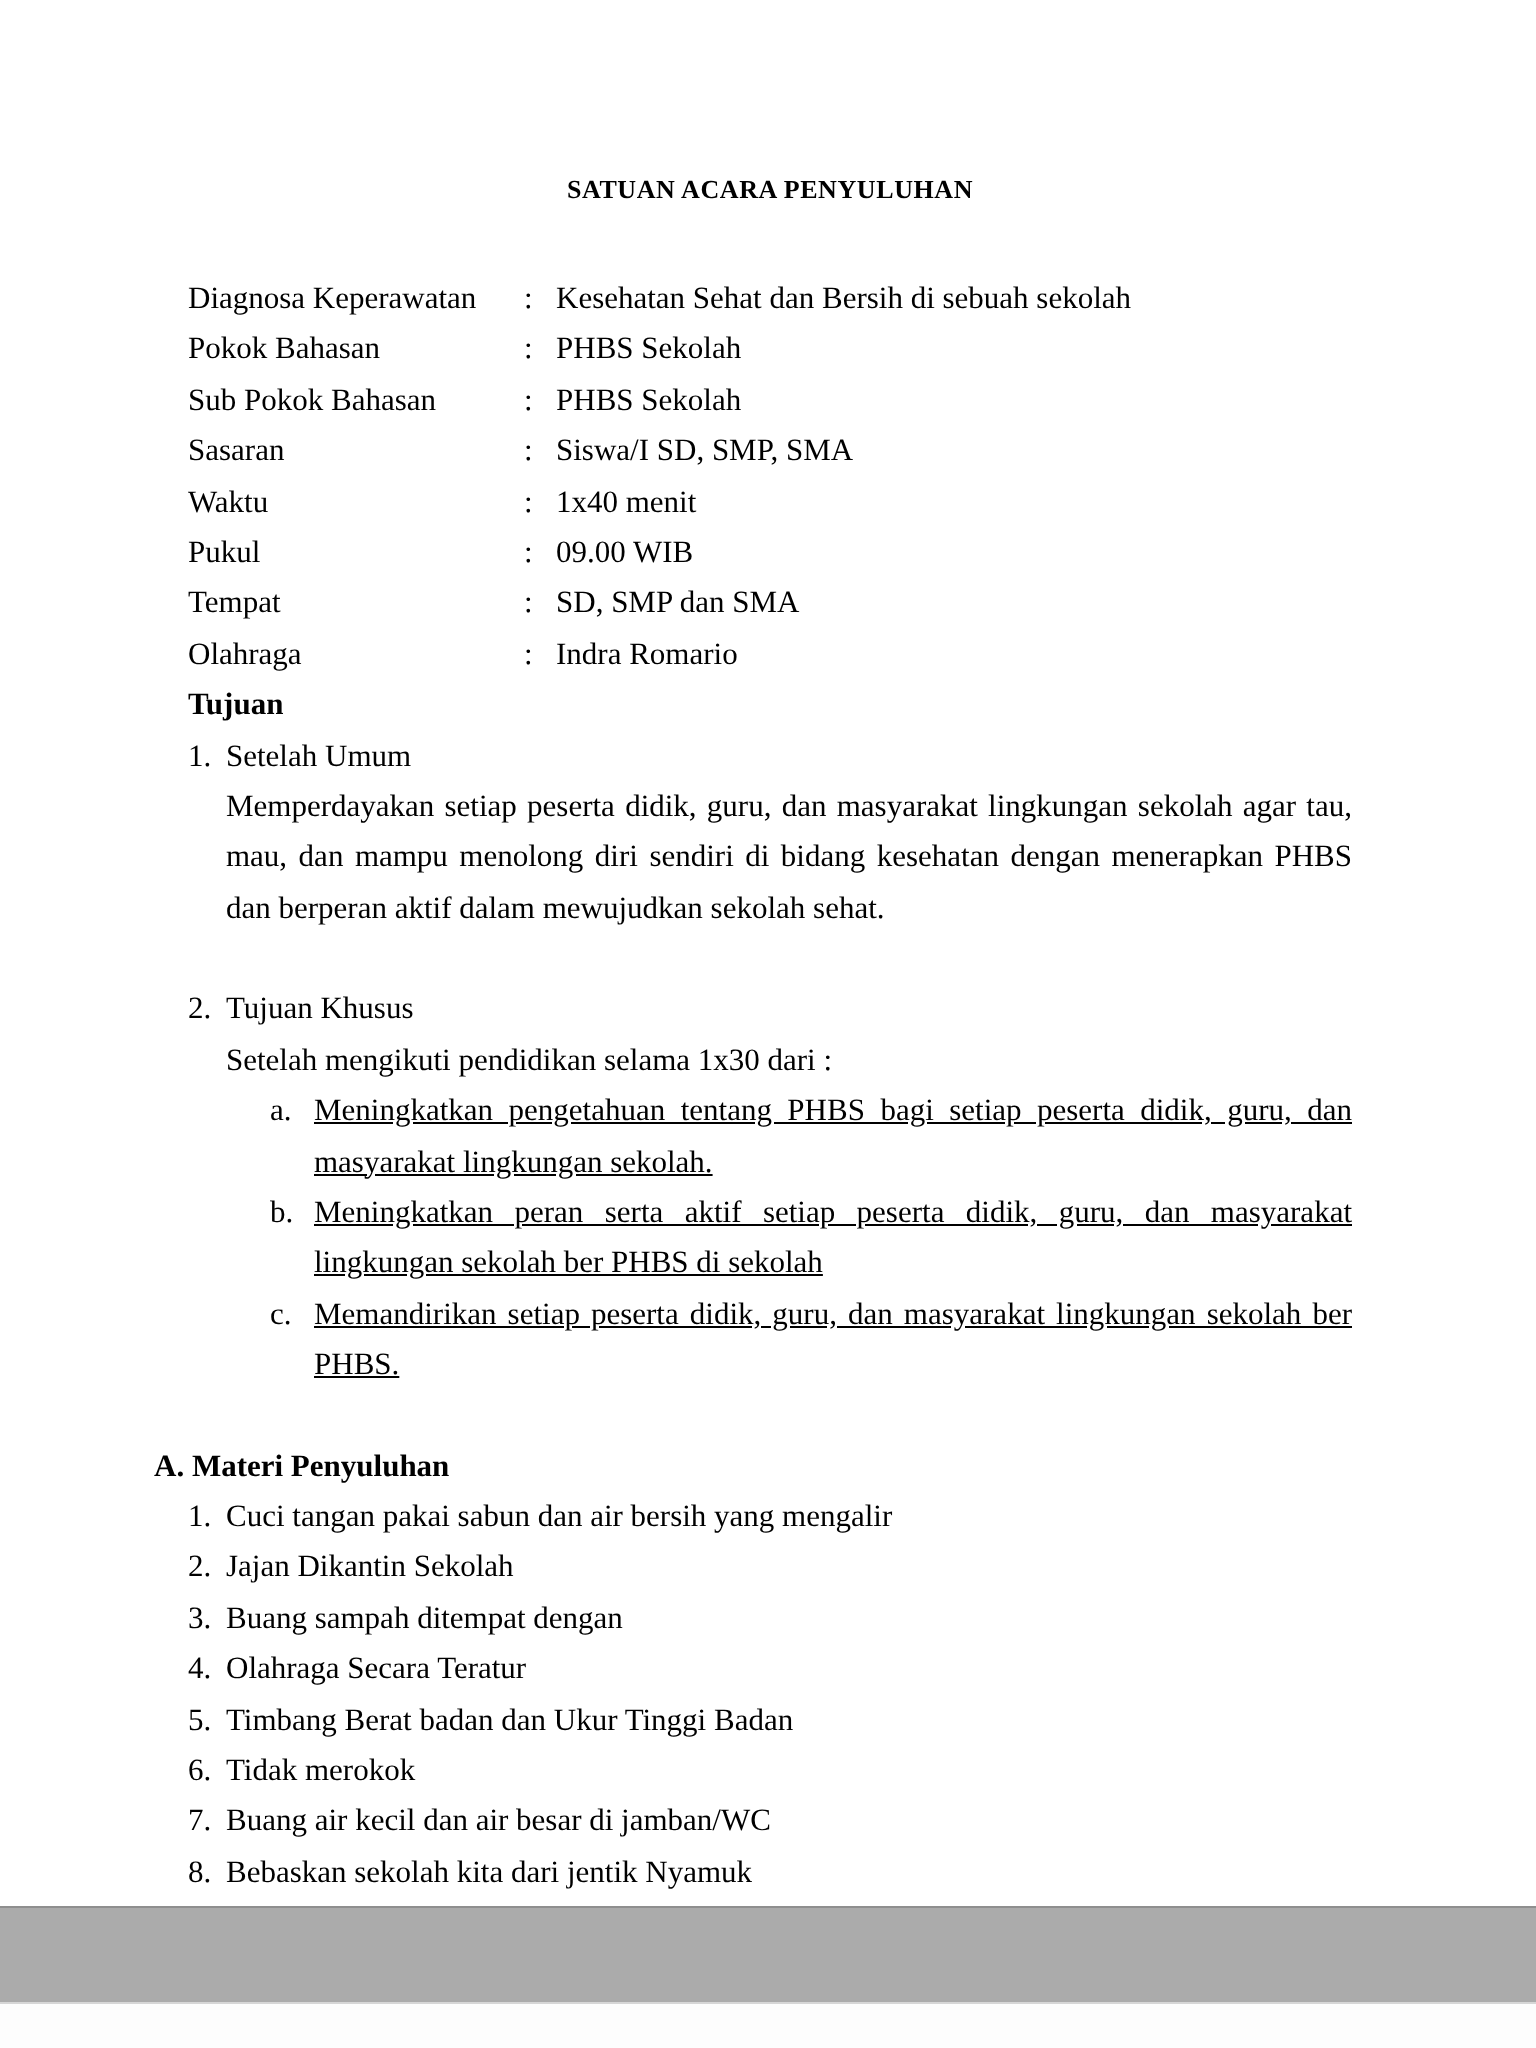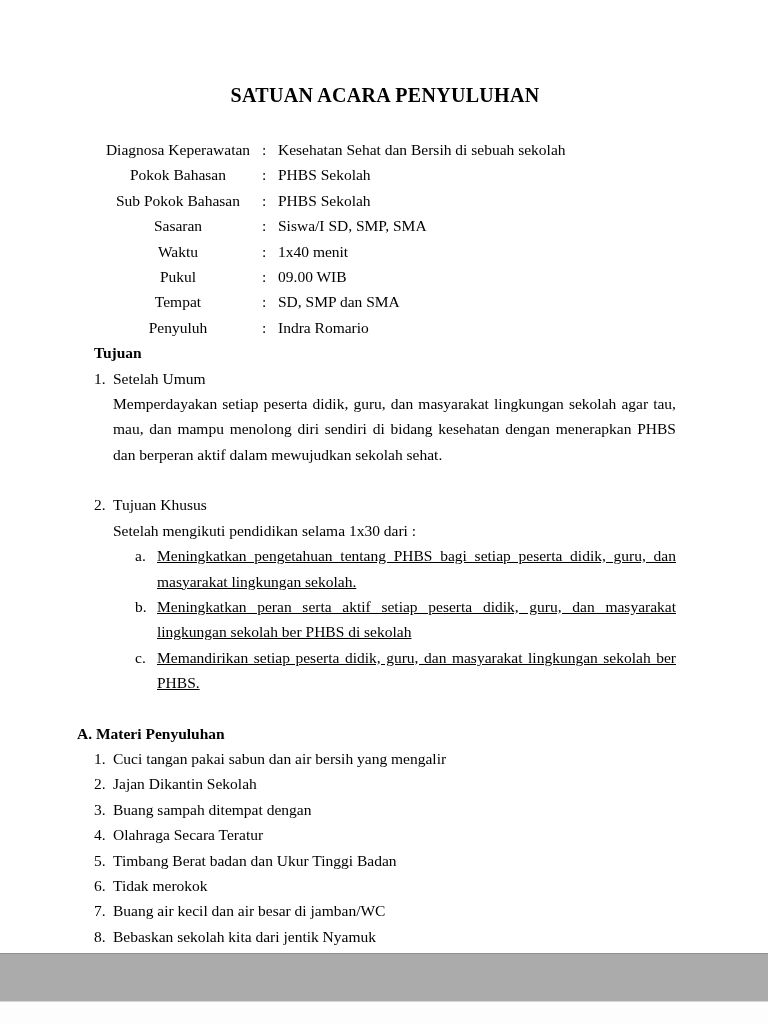--- a/index.html
+++ b/index.html
@@ -12,29 +12,29 @@
   .viewer { width: 768px; height: 1024px; display: flex; flex-direction: column; }
   .page {
     width: 768px;
     height: 953px;
     background: #ffffff;
     padding: 86px 92px 0 94px;
     font-size: 15.5px;
     line-height: 25.4px;
   }
   .title {
-    font-size: 20px;
+    font-size: 13px;
     font-weight: bold;
     text-align: center;
     letter-spacing: 0.3px;
     line-height: 18px;
   }
   .fields { margin-top: 33px; }
   .field-row { display: flex; }
-  .f-label { width: 168px; flex: none; text-align: center; }
+  .f-label { width: 168px; flex: none; }
   .f-colon { width: 16px; flex: none; }
   .f-value { flex: 1; }
   .heading { font-weight: bold; }
   .num-item { display: flex; }
   .num { width: 19px; flex: none; }
   .item-body { margin-left: 19px; text-align: justify; }
   .spacer { height: 25px; }
   .sub-item { display: flex; margin-left: 41px; }
   .letter { width: 22px; flex: none; }
   .sub-text { flex: 1; text-align: justify; text-decoration: underline; }
@@ -81,21 +81,21 @@
         <span class="f-label">Pukul</span>
         <span class="f-colon">:</span>
         <span class="f-value">09.00 WIB</span>
       </div>
       <div class="field-row">
         <span class="f-label">Tempat</span>
         <span class="f-colon">:</span>
         <span class="f-value">SD, SMP dan SMA</span>
       </div>
       <div class="field-row">
-        <span class="f-label">Penyuluh</span>
+        <span class="f-label">Olahraga</span>
         <span class="f-colon">:</span>
         <span class="f-value">Indra Romario</span>
       </div>
     </div>
 
     <div class="heading">Tujuan</div>
 
     <div class="num-item">
       <span class="num">1.</span>
       <span>Setelah Umum</span>

